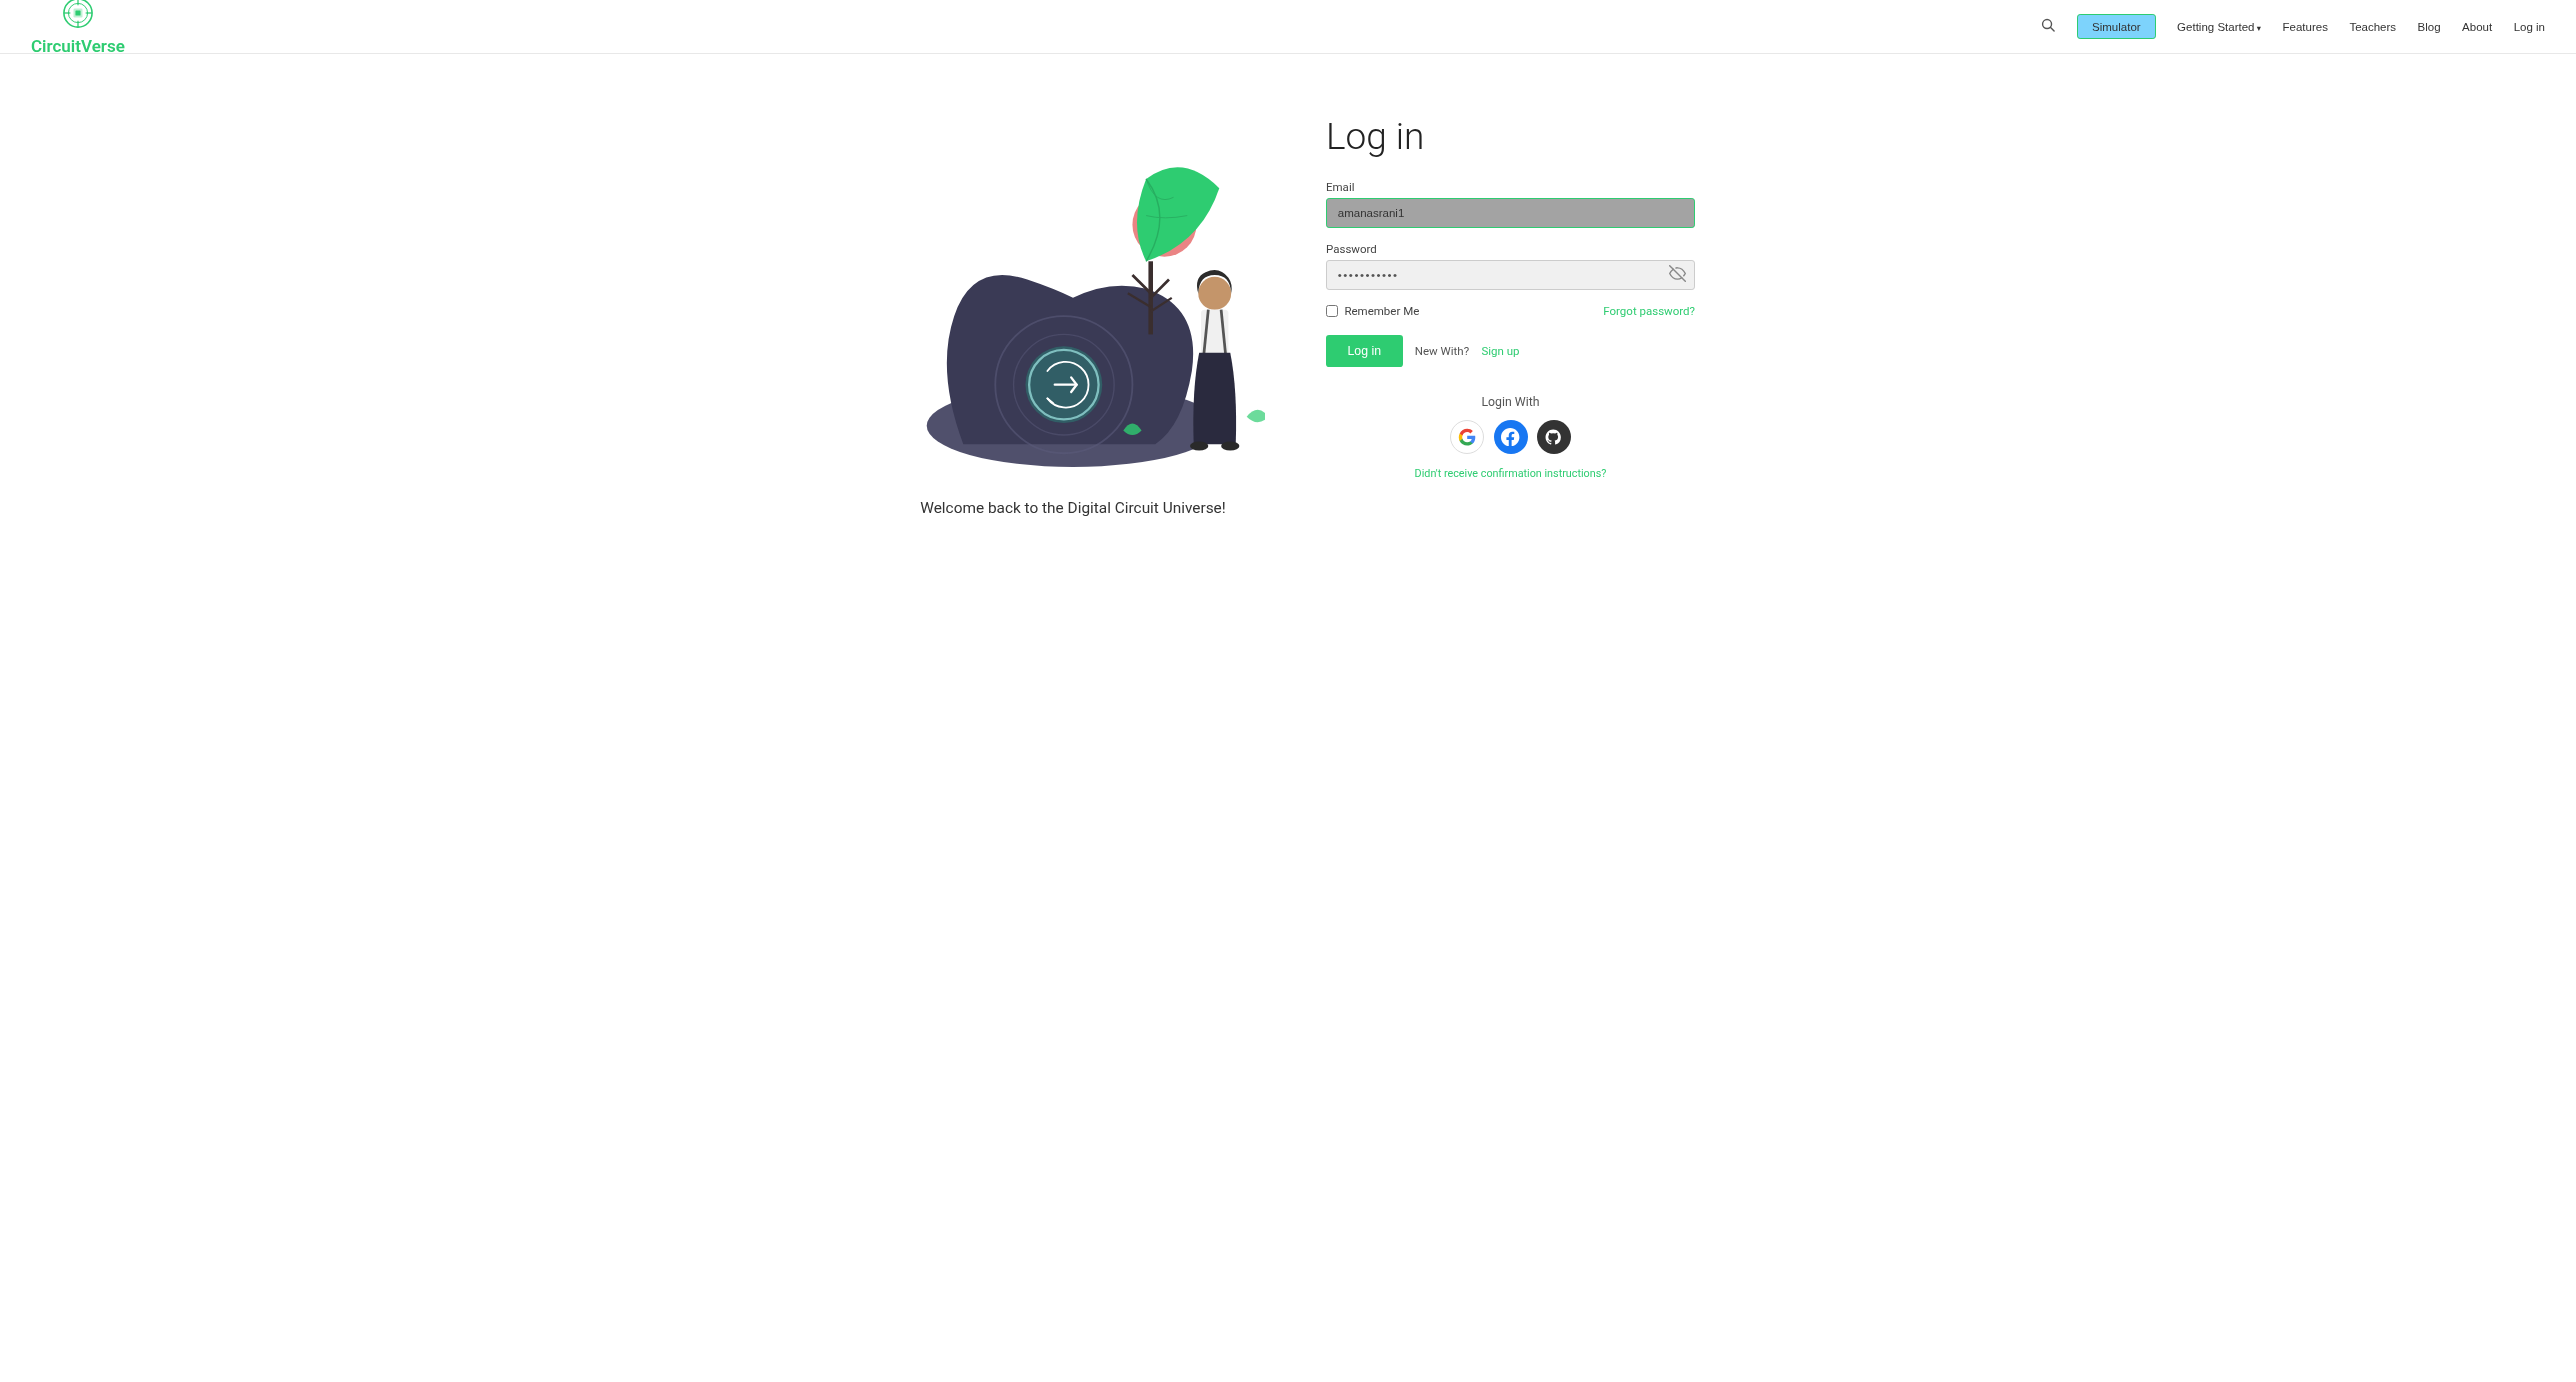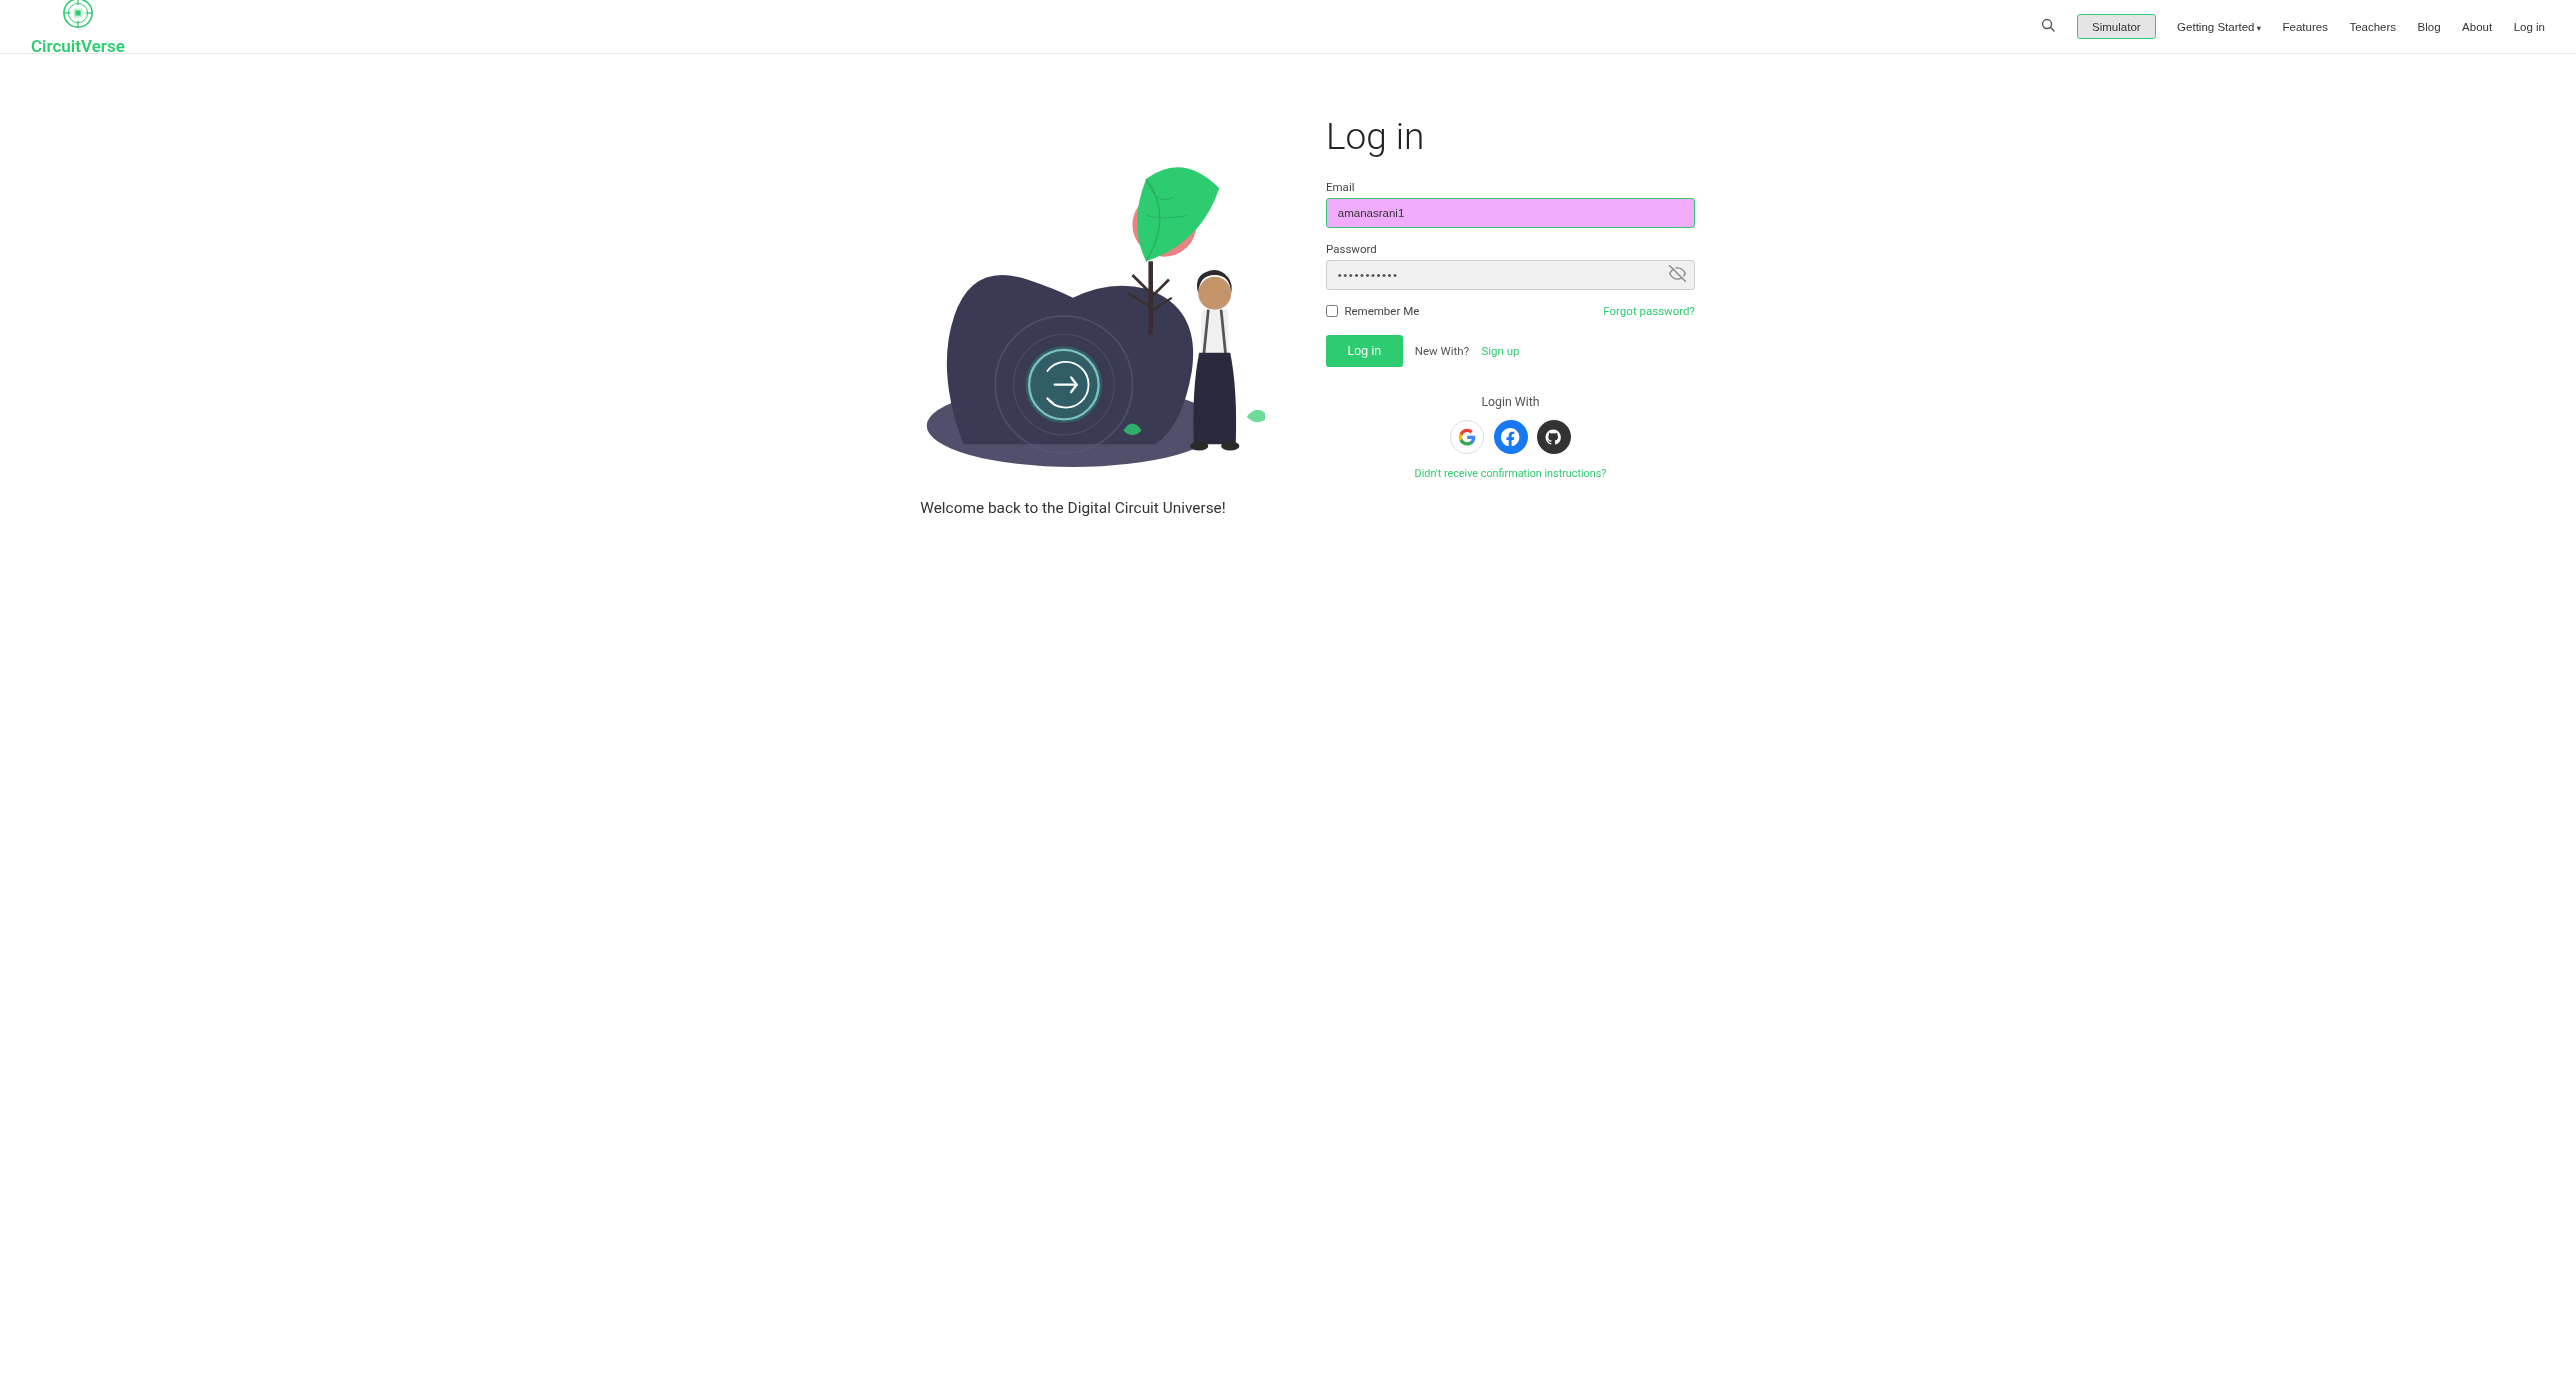--- a/index.html
+++ b/index.html
@@ -28,21 +28,21 @@
     .nav-logo svg { width: 32px; height: 32px; }
     .nav-right {
       display: flex;
       align-items: center;
       gap: 21.5px;
     }
     .nav-search-icon { cursor: pointer; color: #555; font-size: 14px; }
     .nav-btn-simulator {
       border: 1.5px solid #2ecc71;
       color: #333;
-      background: #e5e5e5;
+      background: #7dd3fc;
       padding: 5.4px 14px;
       border-radius: 3.1px;
       font-size: 11.5px;
       cursor: pointer;
       font-weight: 500;
     }
     .nav-link {
       color: #333;
       text-decoration: none;
       font-size: 11.5px;
@@ -103,21 +103,21 @@
       color: #444;
       margin-bottom: 4.6px;
     }
     .form-input {
       width: 100%;
       padding: 7.7px 10.8px;
       border: 1.2px solid #2ecc71;
       border-radius: 3.1px;
       font-size: 11.5px;
       color: #333;
-      background: #f0abfc;
+      background: #a3a3a3;
       outline: none;
     }
     .password-wrapper {
       position: relative;
     }
     .password-wrapper .form-input {
       padding-right: 34px;
       background: #f0f0f0;
       border-color: #ccc;
       color: #555;

